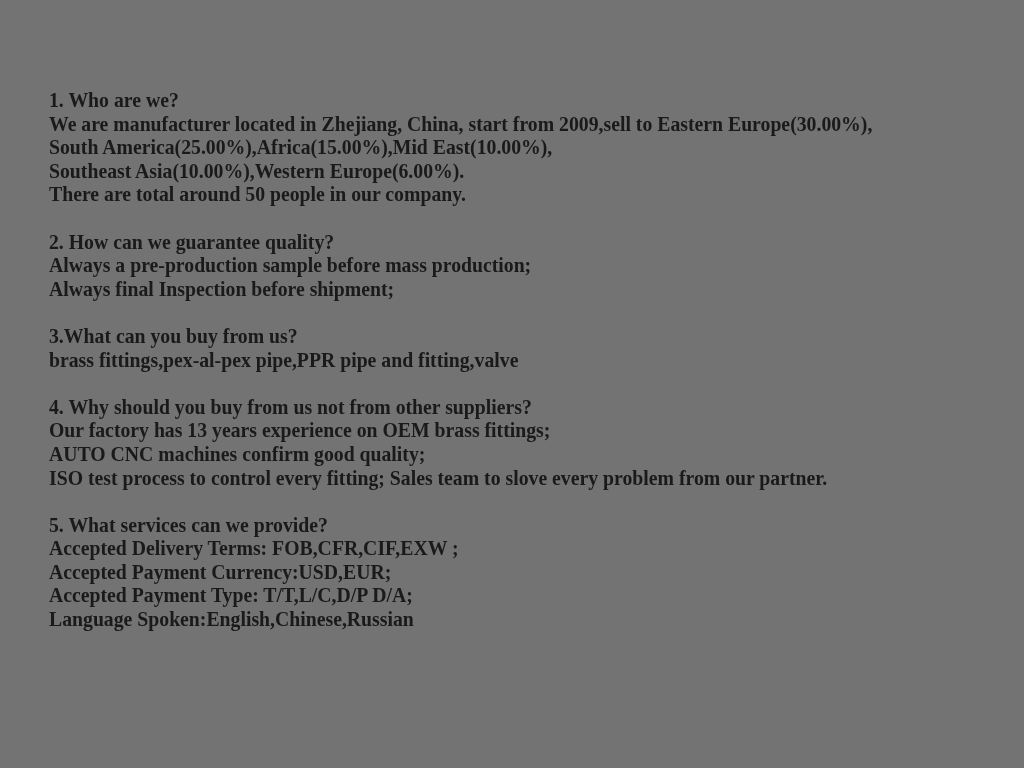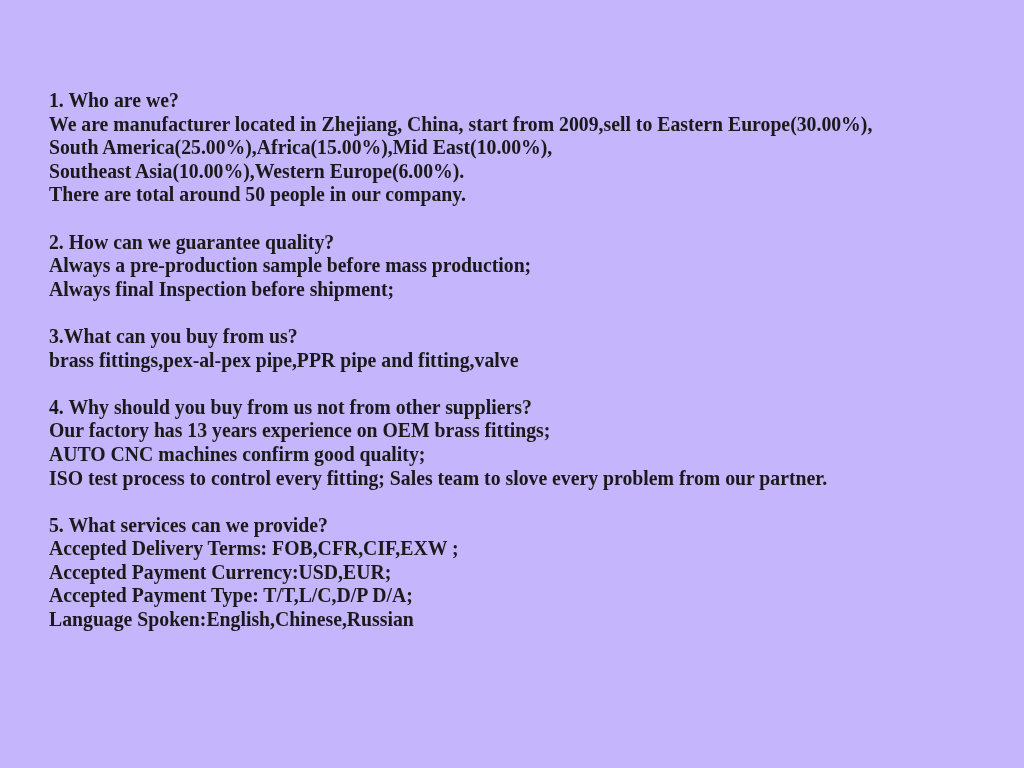--- a/index.html
+++ b/index.html
@@ -4,21 +4,21 @@
 <style>
   html, body {
     margin: 0;
     padding: 0;
     background: #ffffff;
   }
   #page {
     position: relative;
     width: 1024px;
     height: 768px;
-    background: #c4b5fd;
+    background: #737373;
     overflow: hidden;
   }
   #faq-content {
     position: absolute;
     left: 49px;
     top: 89px;
     font-family: "Liberation Serif", "DejaVu Serif", serif;
     font-weight: bold;
     font-size: 21px;
     line-height: 23.6px;

